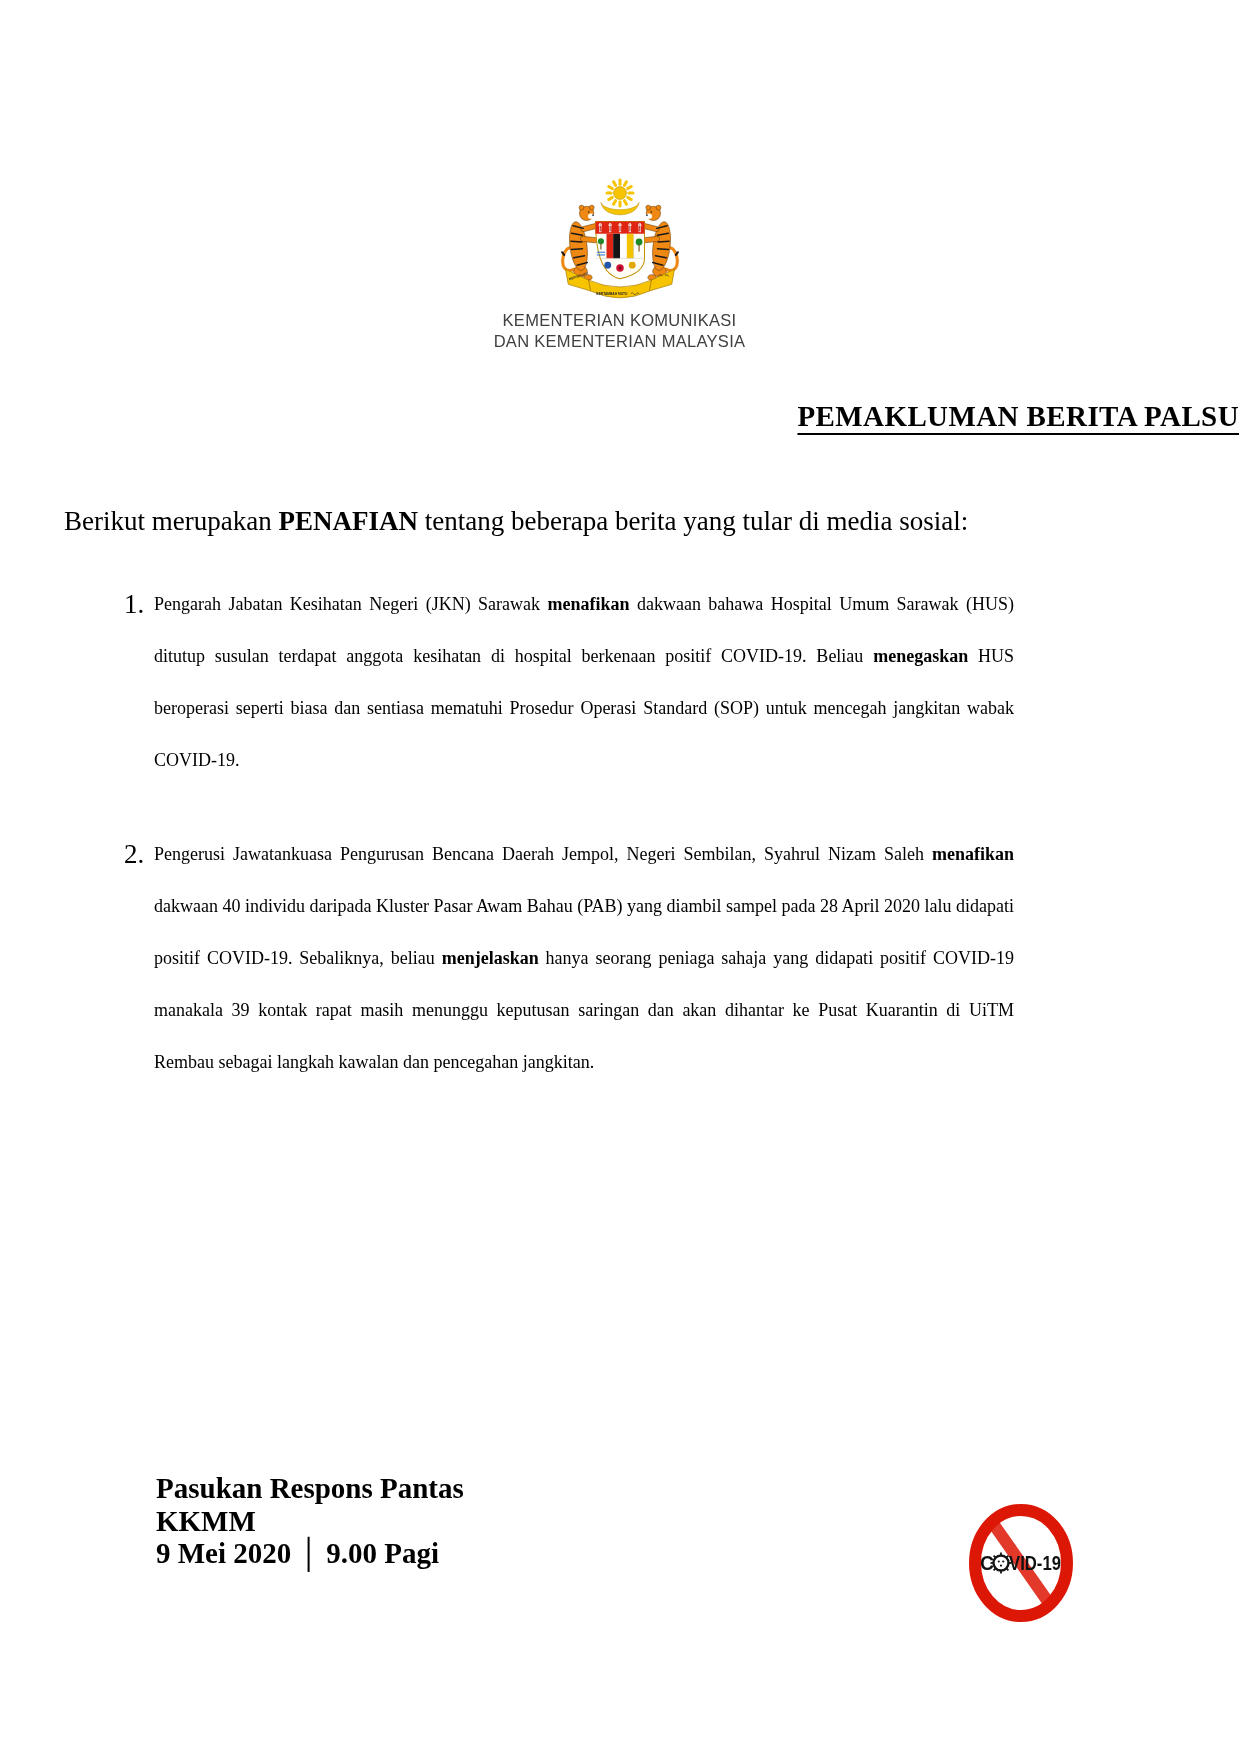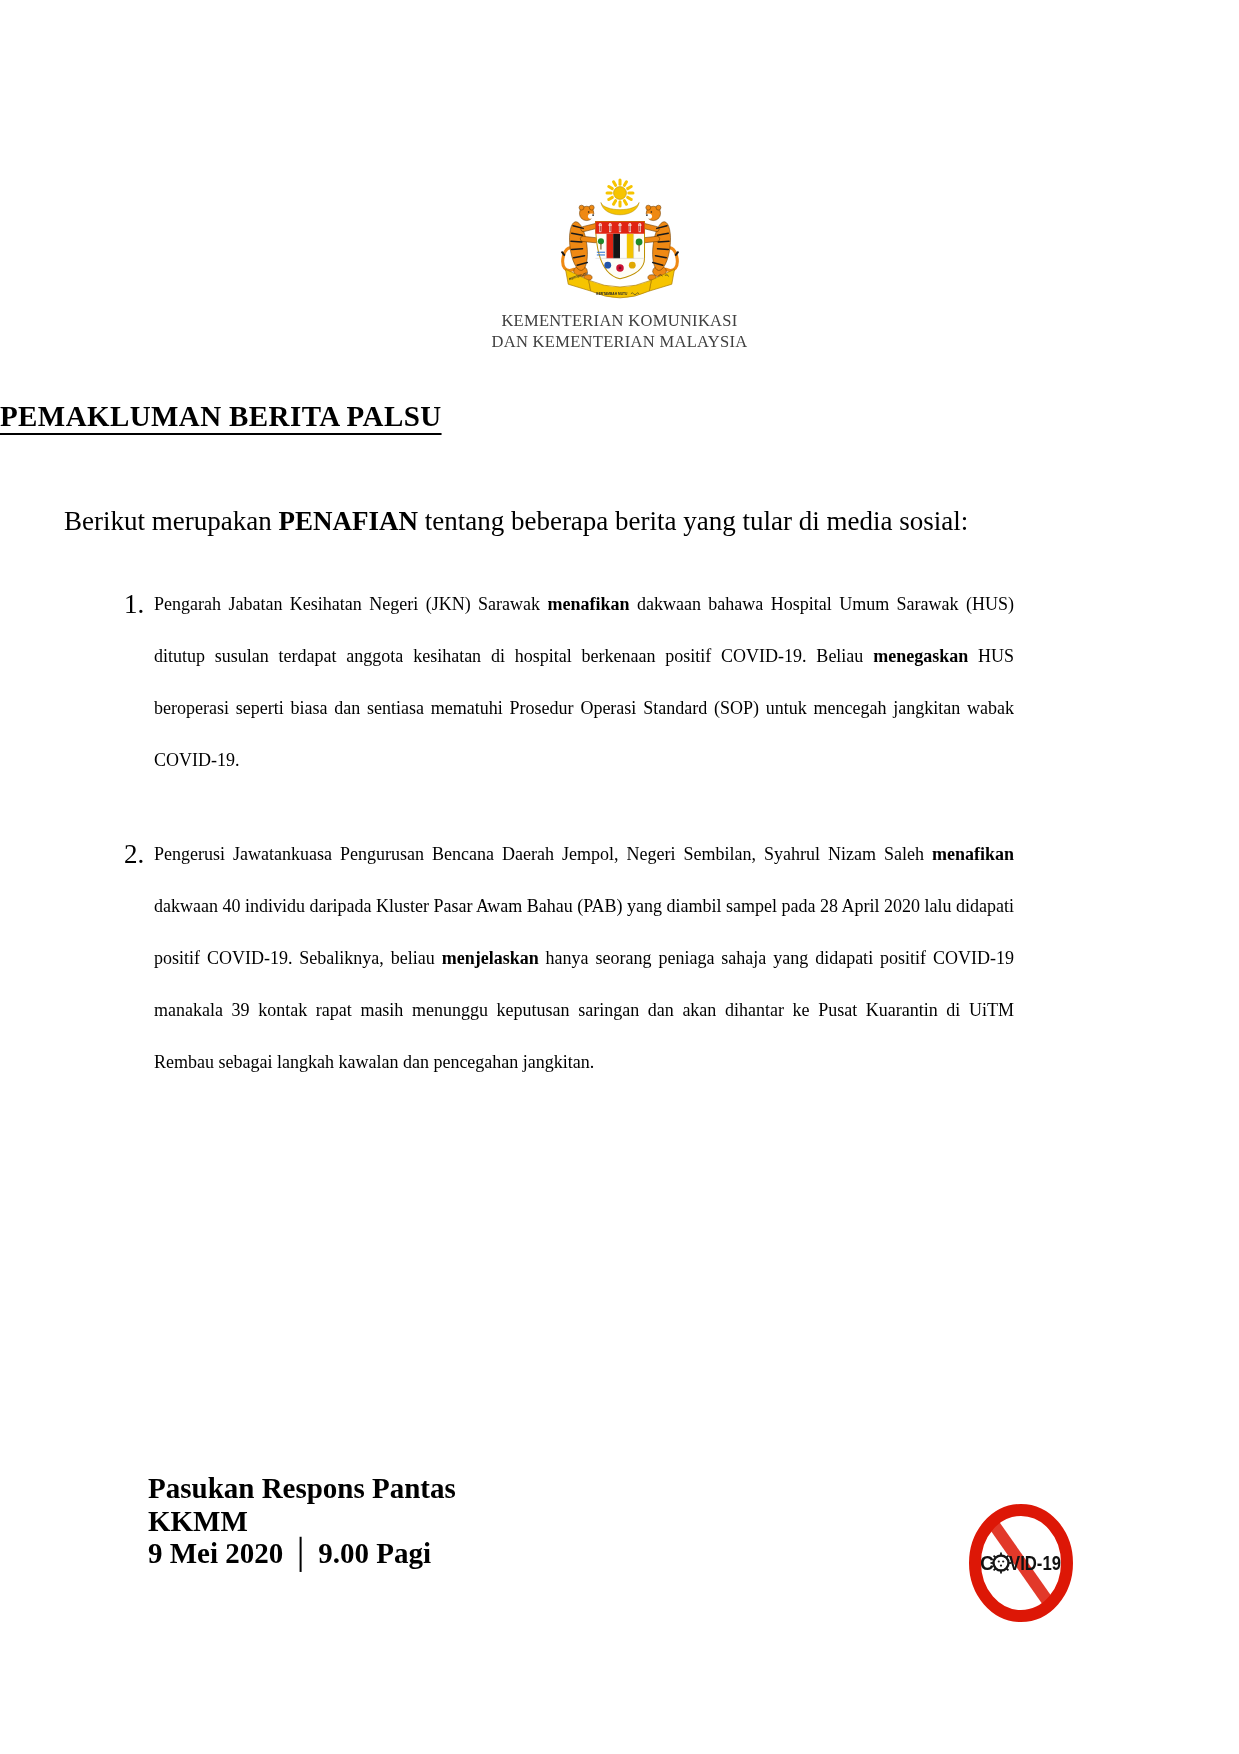--- a/index.html
+++ b/index.html
@@ -9,45 +9,45 @@
     width:1239px; height:1754px;
     background:#ffffff;
     font-family:"Liberation Serif","DejaVu Serif",serif;
     color:#000;
     overflow:hidden;
   }
   .header { padding-top:178px; text-align:center; }
   .crest { display:block; margin:0 auto; }
   .ministry {
     margin-top:6px;
-    font-family:Liberation Serif, serif;
+    font-family:Liberation Sans, sans-serif;
     font-size:16.5px; line-height:21px;
     color:#404040; letter-spacing:0.3px;
   }
   .doc-title {
     margin-top:48px;
-    text-align:left;
+    text-align:right;
     font-size:29px; font-weight:bold;
     letter-spacing:0.4px;
     text-decoration:underline;
     text-underline-offset:7px;
     text-decoration-thickness:2px;
   }
   .content { margin:62px 0 0 64px; width:950px; }
   .intro {
     font-size:27px; line-height:53px;
     text-align:justify;
   }
   .fake-list { margin-top:30px; }
   .list-item { display:flex; margin-left:60px; margin-bottom:42px; }
   .li-num { flex:none; width:30px; font-size:27px; line-height:52px; }
   .li-text { flex:1; font-size:18px; line-height:52px; text-align:justify; }
   .seg-bold { font-weight:bold; }
   .footer {
-    position:absolute; left:148px; top:1472px;
+    position:absolute; left:156px; top:1472px;
     font-weight:bold; font-size:29px; line-height:32.5px;
   }
   .covid-badge { position:absolute; left:967px; top:1502px; }
 </style>
 </head>
 <body>
 
 <div class="page">
 
   <div class="header">

